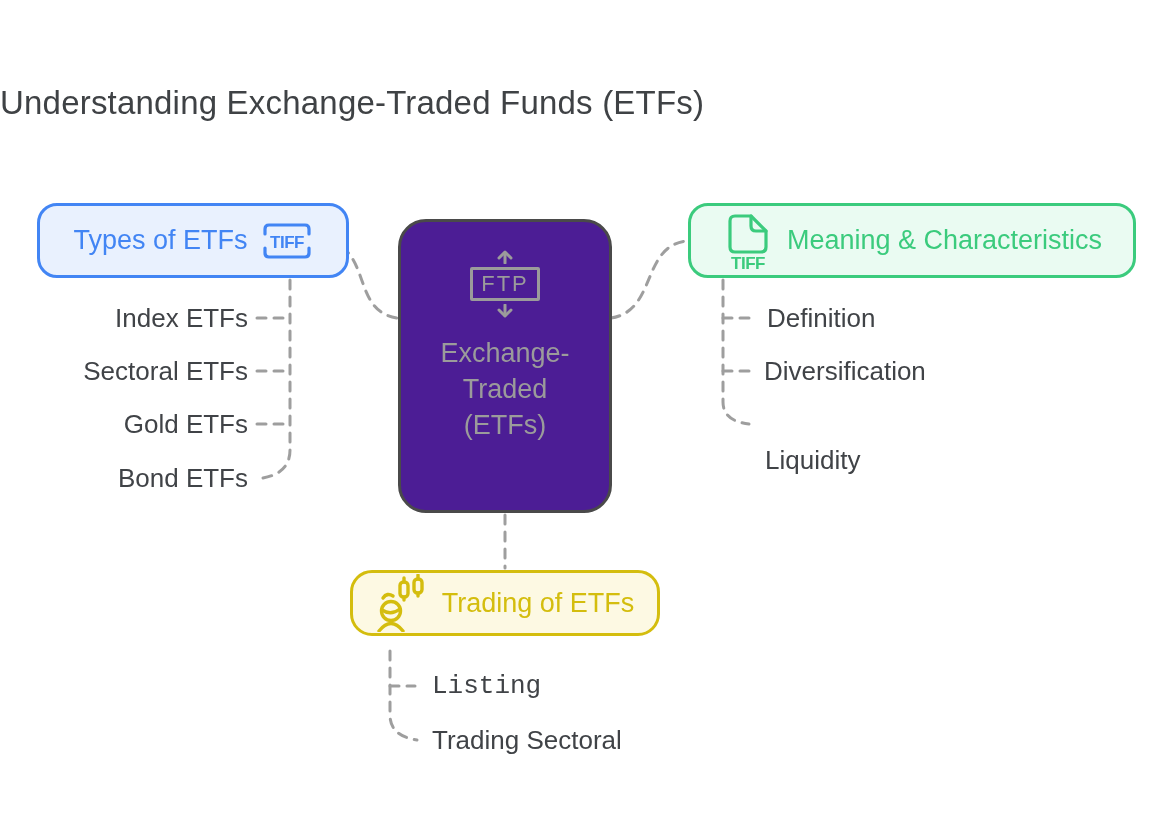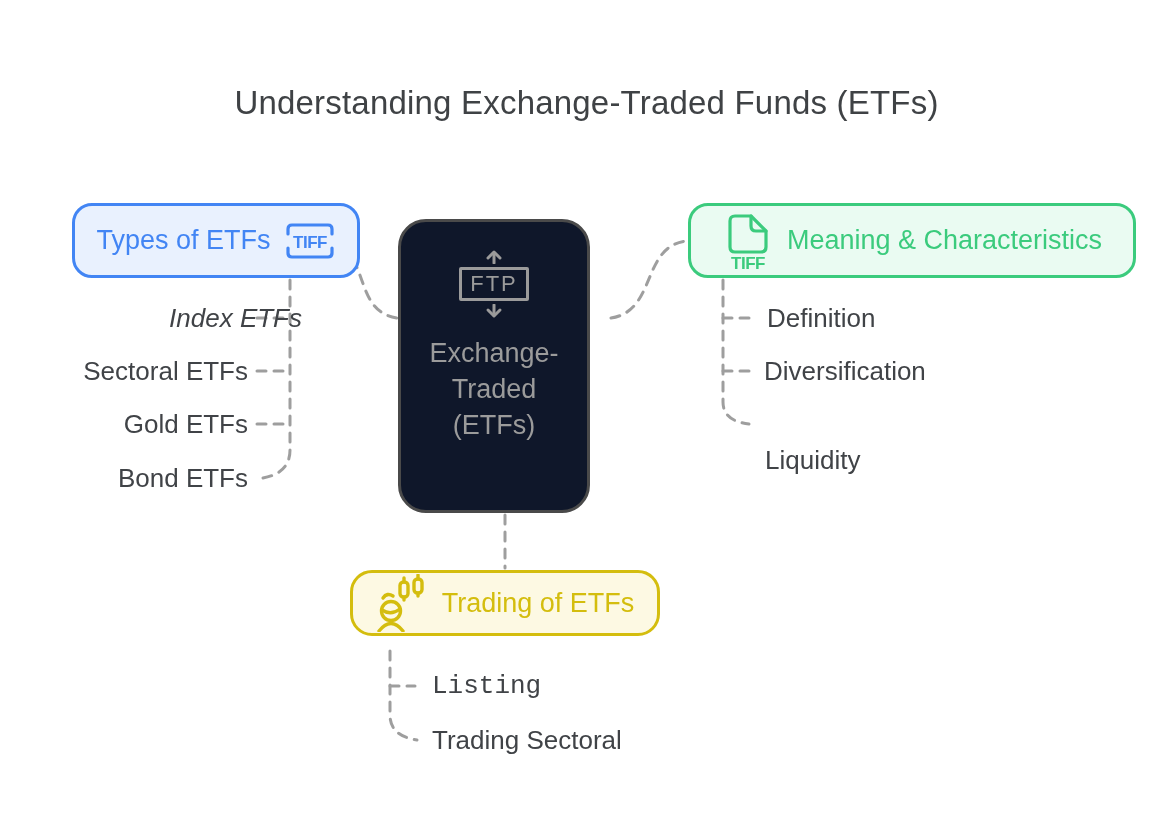--- a/index.html
+++ b/index.html
@@ -9,66 +9,65 @@
     width: 1173px;
     height: 831px;
     background: #ffffff;
     overflow: hidden;
   }
   .title {
     position: absolute;
     top: 84px;
     left: 0;
     width: 100%;
-    text-align: center;
+    text-align: left;
     font-size: 33px;
     line-height: 38px;
     color: #3f4245;
     letter-spacing: 0.2px;
   }
   .wires { position: absolute; top: 0; left: 0; }
 
   .branch {
     position: absolute;
     box-sizing: border-box;
     border: 3px solid;
     display: flex;
     align-items: center;
     justify-content: center;
     white-space: nowrap;
   }
   .branch .label { font-size: 27px; }
 
   .node-types {
-    left: 37px; top: 203px; width: 288px; height: 75px;
+    left: 37px; top: 203px; width: 312px; height: 75px;
     border-radius: 20px;
     border-color: #4285f4; background: #e9f1fe; color: #4285f4;
     gap: 13px;
-    margin-left: 35px;
   }
   .node-meaning {
     left: 688px; top: 203px; width: 448px; height: 75px;
     border-radius: 20px;
     border-color: #3bcb7d; background: #eafbf2; color: #3bcb7d;
     gap: 13px;
   }
   .node-trading {
     left: 350px; top: 570px; width: 310px; height: 66px;
     border-radius: 22px;
     border-color: #d4bd0e; background: #fdf9e3; color: #d4bd0e;
     gap: 12px;
   }
 
   .node-center {
     position: absolute;
     box-sizing: border-box;
-    left: 398px; top: 219px; width: 192px; height: 294px;
+    left: 398px; top: 219px; width: 214px; height: 294px;
     border: 3px solid #4a4a4a;
     border-radius: 28px;
-    background: #0f172a;
+    background: #4c1d95;
     display: flex;
     flex-direction: column;
     align-items: center;
     padding-top: 27px;
   }
   .ftp-wrap {
     display: flex;
     flex-direction: column;
     align-items: center;
     color: #9b9b9b;
@@ -183,21 +182,21 @@
         <path d="M42,19 L42,22"></path>
         <path d="M7,24 Q11,18 17,22"></path>
         <circle cx="15" cy="37" r="9.5"></circle>
         <path d="M6,36 Q15,42 24,35"></path>
         <path d="M3,57 Q15,42 27,57"></path>
       </g>
     </svg>
     <span class="label">Trading of ETFs</span>
   </div>
 
-  <div class="leaf leaf-right-align" style="top:303px; right:871px;font-style:italic;">Index ETFs</div>
+  <div class="leaf leaf-right-align" style="top:303px; right:925px;">Index ETFs</div>
   <div class="leaf leaf-right-align" style="top:356px; right:925px;">Sectoral ETFs</div>
   <div class="leaf leaf-right-align" style="top:409px; right:925px;">Gold ETFs</div>
   <div class="leaf leaf-right-align" style="top:463px; right:925px;">Bond ETFs</div>
 
   <div class="leaf" style="top:303px; left:767px;">Definition</div>
   <div class="leaf" style="top:356px; left:764px;">Diversification</div>
   <div class="leaf" style="top:409px; left:765px;margin-top:36px;">Liquidity</div>
 
   <div class="leaf" style="top:671px; left:432px;font-family:Liberation Mono, monospace;">Listing</div>
   <div class="leaf" style="top:725px; left:432px;">Trading Sectoral</div>

